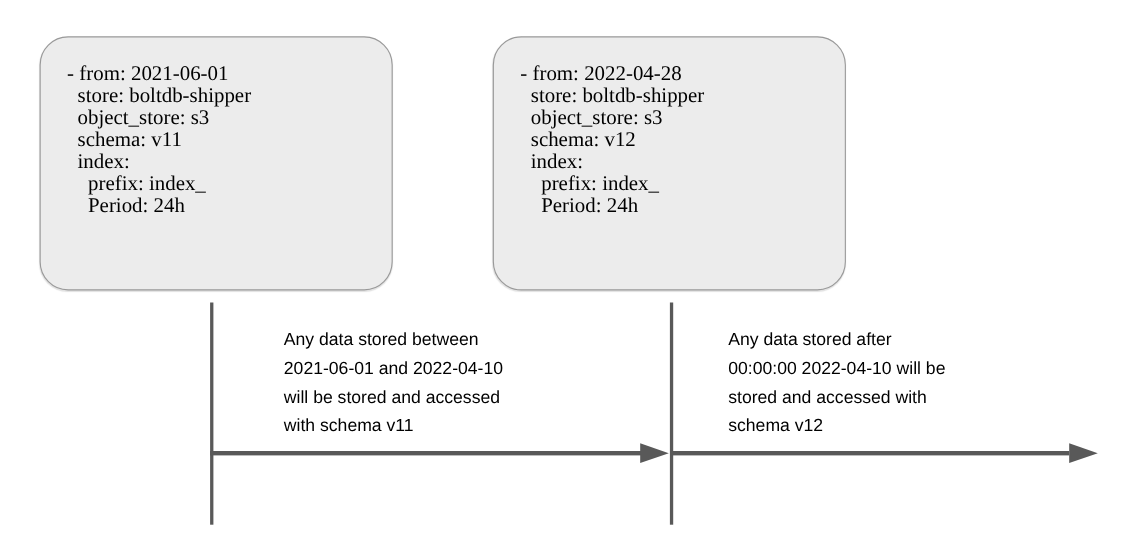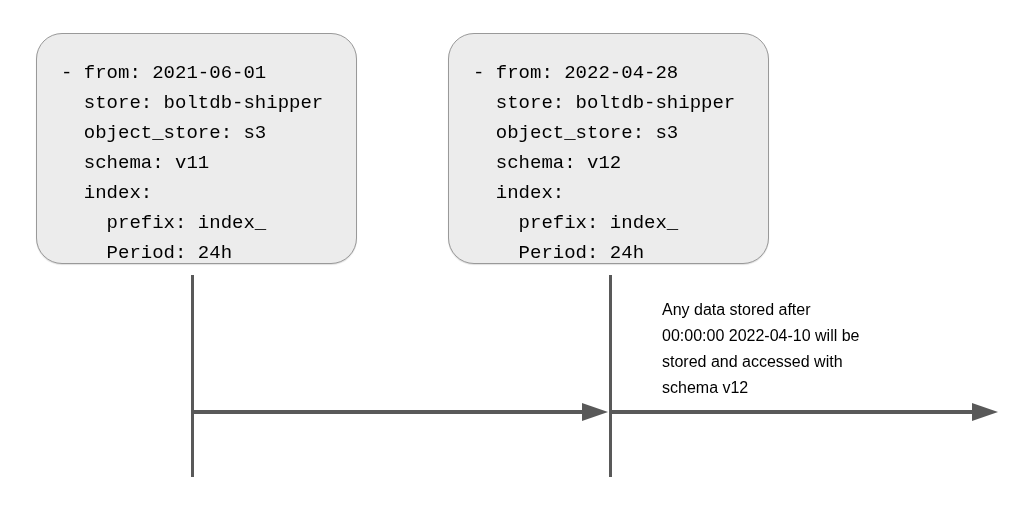--- a/index.html
+++ b/index.html
@@ -28,23 +28,23 @@
     height: 231px;
     box-sizing: border-box;
     background: var(--box-fill);
     border: 1.5px solid var(--box-border);
     border-radius: 26px;
     box-shadow: 0 1px 1px rgba(0,0,0,0.12);
   }
   .config-box pre {
     margin: 0;
     padding: 24px 0 0 24px;
-    font-family: Liberation Mono, monospace;
+    font-family: Liberation Serif, serif;
     font-size: 19px;
-    line-height: 30px;
+    line-height: 20px;
     color: var(--text);
     white-space: pre;
   }
   .vline {
     position: absolute;
     top: 275px;
     width: 3px;
     height: 202px;
     background: var(--line);
   }
@@ -99,18 +99,22 @@
 
   <div class="vline" style="left:191px"></div>
   <div class="vline" style="left:609px"></div>
 
   <div class="arrow-shaft" style="left:191px; width:392px"></div>
   <div class="arrow-head" style="left:582px"></div>
 
   <div class="arrow-shaft" style="left:611px; width:361px"></div>
   <div class="arrow-head" style="left:972px"></div>
 
+  <div class="annotation" style="left:258px">Any data stored between
+2021-06-01 and 2022-04-10
+will be stored and accessed
+with schema v11</div>
   <div class="annotation" style="left:662px">Any data stored after
 00:00:00 2022-04-10 will be
 stored and accessed with
 schema v12</div>
 
 </div>
 
 </body></html>

